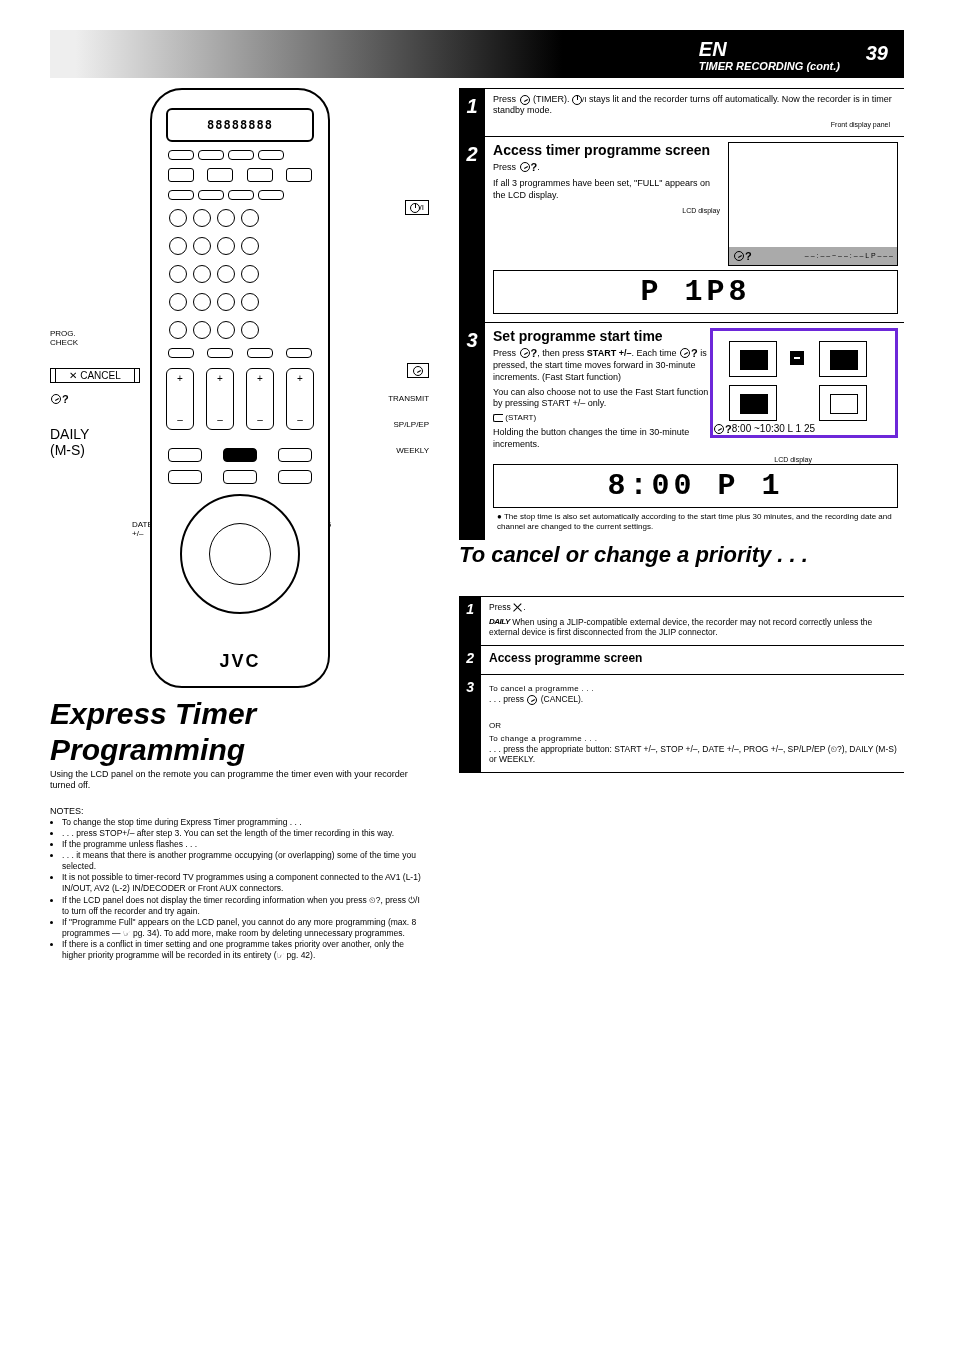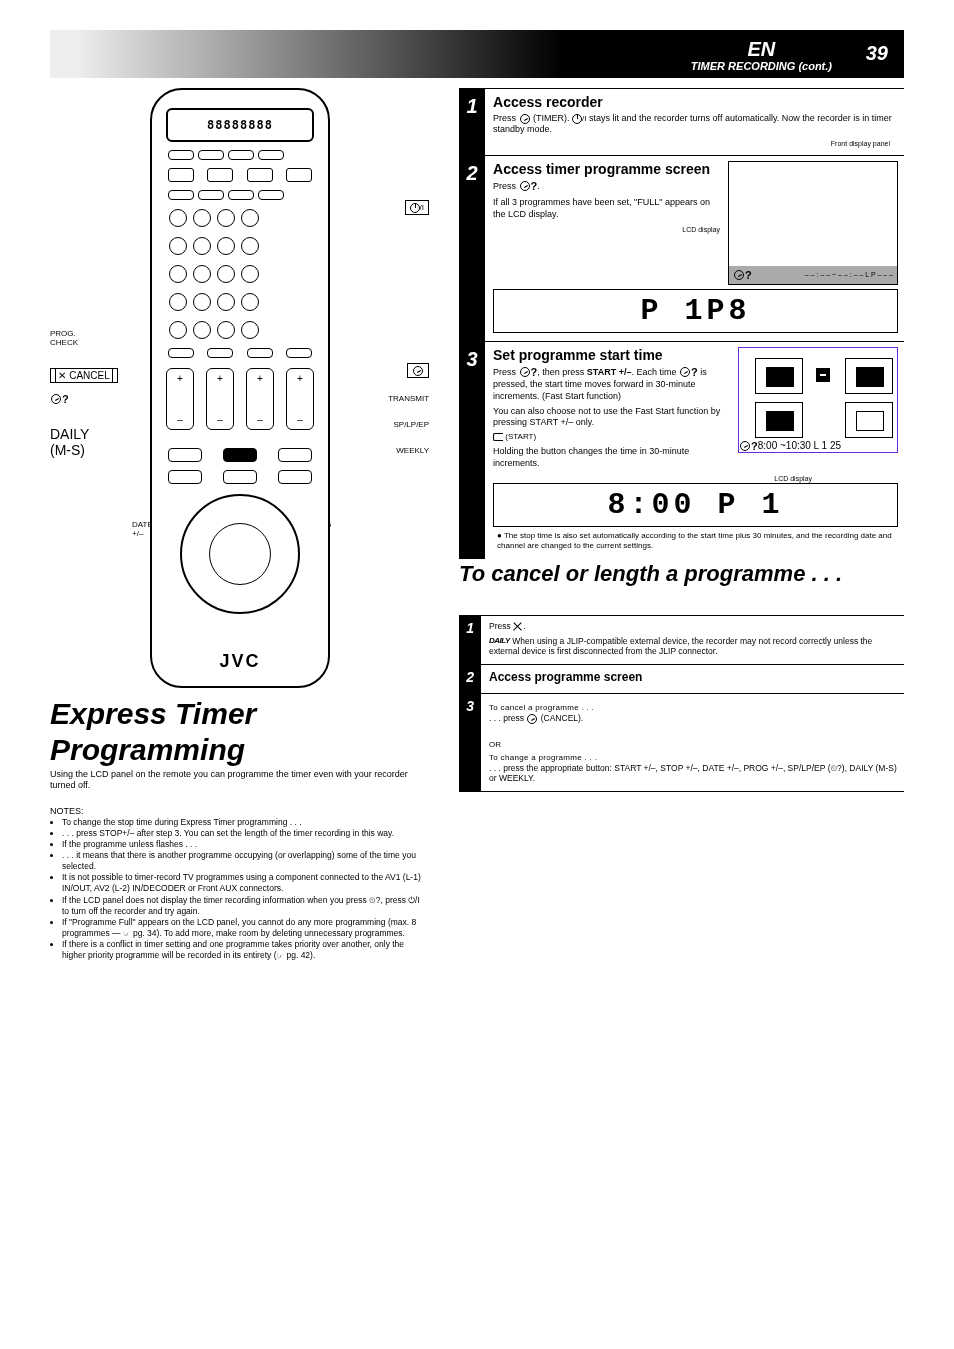--- a/index.html
+++ b/index.html
@@ -1,20 +1,20 @@
 <!DOCTYPE html>
 <html><head>
 <meta charset="utf-8">
 <style>
   * { box-sizing: border-box; margin: 0; padding: 0; }
   body { font-family: Arial, Helvetica, sans-serif; font-size: 10px; background: #fff; color: #000; width: 954px; }
   .page { width: 954px; padding: 30px 50px 50px 50px; position: relative; }
   .header-band { height: 48px; background: linear-gradient(to right, #eee 0%, #eee 3%, #000 60%, #000 100%); position: relative; margin-bottom: 10px; }
   .header-band .page-no { position: absolute; right: 16px; top: 12px; color: #fff; font-style: italic; font-size: 20px; font-weight: bold; }
-  .header-band .section { position: absolute; right: 72px; top: 8px; color: #fff; font-style: italic; font-size: 11px; font-weight: bold; text-align: center; line-height: 1.1; }
+  .header-band .section { position: absolute; right: 64px; top: 8px; color: #fff; font-style: italic; font-size: 11px; font-weight: bold; text-align: left; line-height: 1.1; }
   .cols { display: flex; gap: 30px; align-items: flex-start; }
   .left-col { width: 46%; position: relative; }
   .right-col { width: 54%; }
   .title { font-weight: bold; font-style: italic; font-size: 30px; line-height: 1.05; margin-bottom: 4px; }
   .subtitle { font-size: 9px; line-height: 1.25; margin-bottom: 14px; }
 
   
   .remote-wrap { position: relative; width: 100%; height: 610px; }
   .remote { position: absolute; left: 100px; top: 0; width: 180px; height: 600px; border: 2px solid #000; border-radius: 32px; background: #fff; }
   .remote .lcd { position: absolute; left: 14px; top: 18px; right: 14px; height: 34px; border: 2px solid #000; border-radius: 6px; display: flex; align-items: center; justify-content: center; font-family: monospace; font-size: 12px; letter-spacing: 1px; }
@@ -43,21 +43,21 @@
   .step p { font-size:9px; line-height:1.25; margin-bottom:4px; }
   .disp-area { margin-top:6px; }
   .small-screen { width:170px; border:1px solid #000; float:right; margin-left:8px; margin-bottom:4px; }
   .small-screen .scr-main { height:104px; background:#fff; position:relative; }
   .small-screen .scr-bar { height:18px; background:#aaa; display:flex; align-items:center; justify-content:space-between; font-size:7px; padding:0 4px; }
   .lcd-wide { width:100%; height:44px; border:1px solid #000; display:flex; align-items:center; justify-content:center; font-family: "Courier New", monospace; font-size:30px; letter-spacing:4px; font-weight:bold; clear:both; }
   .lcd-label { font-size:7px; text-align:right; padding-right:86px; margin-bottom:1px; }
   .bullet { font-size:8px; line-height:1.25; margin-top:4px; padding-left:4px; }
 
   
-  .two-shots { width:160px; float:right; border:1px solid #6d28d9; }
+  .two-shots { width:188px; float:right; border:3px solid #6d28d9; }
   .two-shots .pair { height:92px; background:#fff; position:relative; }
   .shot { position:absolute; width:48px; height:36px; border:1px solid #000; background:#fff; }
   .shot .inner { position:absolute; width:28px; height:20px; left:10px; top:8px; background:#000; }
   .arrow { position:absolute; width:14px; height:14px; background:#000; top:20px; left:77px; }
   .arrow::after { content:""; position:absolute; width:6px; height:2px; background:#fff; left:4px; top:6px; }
 
   
   .cc-block { margin-top:28px; border-top:1px solid #000; }
   .cc-step { display:flex; align-items:flex-start; border-bottom:1px solid #000; }
   .cc-num { width:22px; background:#000; color:#fff; font-weight:bold; font-style:italic; font-size:14px; text-align:center; align-self:stretch; display:flex; align-items:flex-start; justify-content:center; padding-top:4px; }
@@ -79,21 +79,21 @@
   .ic-cross::before, .ic-cross::after { content:""; position:absolute; width:11px; height:1.4px; background:#000; top:4px; left:-1px; }
   .ic-cross::before { transform:rotate(45deg); }
   .ic-cross::after { transform:rotate(-45deg); }
   .ic-jlip { display:inline-block; font-weight:bold; font-style:italic; font-size:8px; letter-spacing:-.5px; vertical-align:middle; }
   .power-txt { font-size:8px; vertical-align:middle; }
 
   
   .notes { margin-top:10px; font-size:8.5px; line-height:1.3; }
   .notes .h { font-size:9px; }
   .notes ul { list-style:disc; padding-left:12px; }
-  .chk-label { border:1.3px solid #000; padding:1px 2px; font-size:10px; }
+  .chk-label { border:1.3px solid #000; padding:1px 13px; font-size:10px; }
 
   
   .clearfix::after { content:""; display:block; clear:both; }
 </style>
 </head>
 <body>
 
 <div class="page">
   <div class="header-band">
     <div class="section">
@@ -210,21 +210,20 @@
           <li>If there is a conflict in timer setting and one programme takes priority over another, only the higher priority programme will be recorded in its entirety (☞ pg. 42).</li>
         </ul>
       </div>
     </div>
 
     <div class="right-col">
 
       <div class="step">
         <div class="step-num">1</div>
         <div class="step-body">
-          <h3>Access recorder</h3>
           <p>Press <span class="ic-timer"></span> (TIMER). <span class="ic-power"></span><span class="power-txt">/I</span> stays lit and the recorder turns off automatically. Now the recorder is in timer standby mode.</p>
           <div style="font-size:7px; text-align:right; padding-right:8px;">Front display panel</div>
         </div>
       </div>
 
       <div class="step clearfix">
         <div class="step-num">2</div>
         <div class="step-body clearfix">
           <div class="small-screen">
             <div class="scr-main"></div>
@@ -271,21 +270,21 @@
           <p>Holding the button changes the time in 30-minute increments.</p>
           <div class="disp-area">
             <div class="lcd-label">LCD display</div>
             <div class="lcd-wide">8:00 P 1</div>
           </div>
           <div class="bullet">● <span>The stop time is also set automatically according to the start time plus 30 minutes, and the recording date and channel are changed to the current settings.</span></div>
         </div>
       </div>
 
       <div style="height:36px;"></div>
-      <div class="cc-sec-title">To cancel or length a programme . . .</div>
+      <div class="cc-sec-title">To cancel or change a priority . . .</div>
       <div class="cc-block">
         <div class="cc-step">
           <div class="cc-num">1</div>
           <div class="cc-body">
             <p>Press <span class="ic-cross"></span>.</p>
             <p style="margin-top:4px;"><span class="ic-jlip">DAILY</span> <span>When using a JLIP-compatible external device, the recorder may not record correctly unless the external device is first disconnected from the JLIP connector.</span></p>
           </div>
         </div>
         <div class="cc-step">
           <div class="cc-num">2</div>

